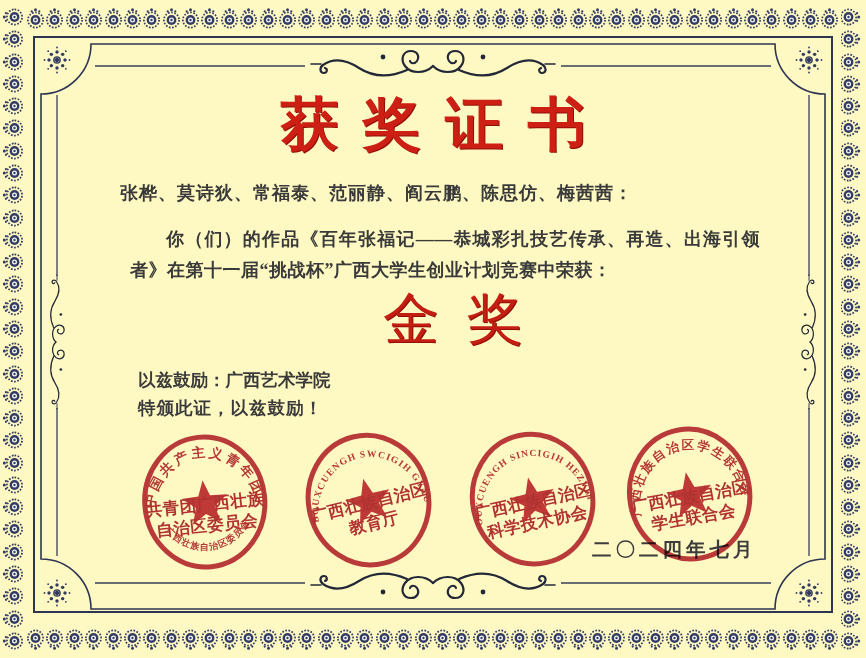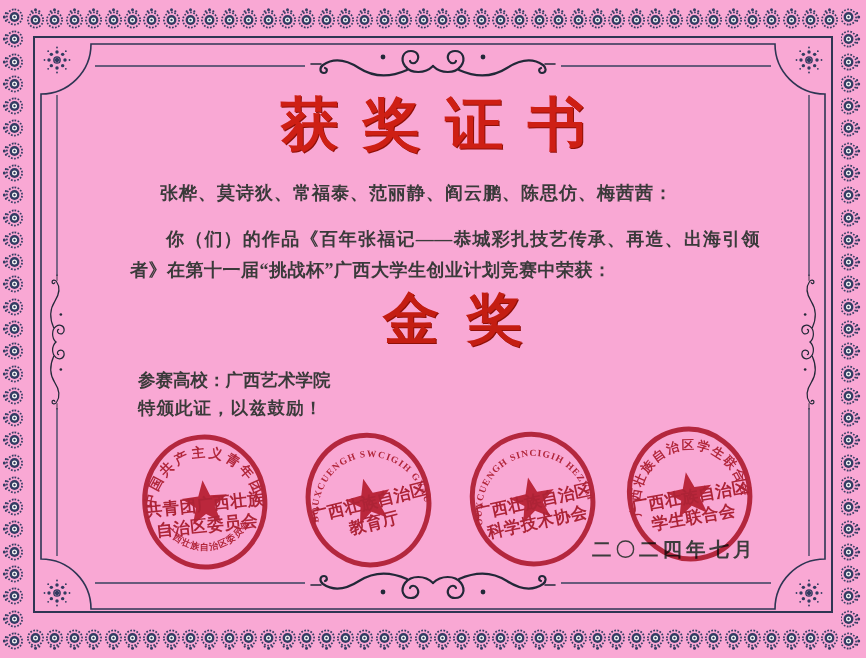--- a/index.html
+++ b/index.html
@@ -1,38 +1,38 @@
 <!DOCTYPE html>
 <html><head>
 <meta charset="utf-8">
 <style>
   html,body{margin:0;padding:0;width:866px;height:658px;overflow:hidden;
     font-family:"Liberation Serif","DejaVu Serif",serif;background:#e9ebe4;}
-  .certificate{position:relative;width:866px;height:658px;background:#f9a8d4;}
+  .certificate{position:relative;width:866px;height:658px;background:#fef9c3;}
   
   .band{position:absolute;display:flex;justify-content:space-between;overflow:hidden;}
   .band-top{top:7px;left:26px;right:26px;height:22px;}
   .band-bottom{bottom:7px;left:26px;right:26px;height:22px;}
   .band-left{left:3px;top:6px;bottom:6px;width:22px;flex-direction:column;}
   .band-right{right:3px;top:6px;bottom:6px;width:22px;flex-direction:column;}
   .band-bottom svg{transform:rotate(180deg);}
   .band-left svg{transform:rotate(-90deg);}
   .band-right svg{transform:rotate(90deg);}
   .frame-svg{position:absolute;left:0;top:0;}
   
   .title{position:absolute;top:86px;left:0;right:0;text-align:center;
     font-size:58px;font-weight:700;color:#ce1f14;letter-spacing:.42em;
     text-indent:.42em;text-shadow:1px 1px 0 #8f1008;}
   .recipients{position:absolute;left:120px;top:181px;font-size:18px;
-    color:#3a3a3a;font-weight:600;letter-spacing:1px;margin-left:40px;}
+    color:#3a3a3a;font-weight:600;letter-spacing:1px;}
   .body-text{position:absolute;left:120px;top:214px;width:630px;margin:10px;
     font-size:18px;line-height:31px;color:#3a3a3a;font-weight:600;
     text-indent:2em;text-align:justify;letter-spacing:.5px;}
   .award{position:absolute;top:282px;left:0;right:0;text-align:center;
-    font-size:56px;font-weight:700;color:#c41d12;letter-spacing:.5em;
+    font-size:56px;font-weight:400;color:#c41d12;letter-spacing:.5em;
     text-indent:.5em;text-shadow:1px 1px 0 #8f1008;margin-left:40px;}
   .info-row{position:absolute;left:138px;right:118px;top:368px;display:flex;
     justify-content:space-between;font-size:17.5px;color:#3a3a3a;font-weight:600;}
   .closing{position:absolute;left:138px;top:396px;font-size:17.5px;
     color:#3a3a3a;font-weight:600;letter-spacing:1px;}
   .date{position:absolute;left:592px;top:536px;font-size:19.5px;color:#3c3c3c;
     font-weight:600;letter-spacing:4px;}
   
   .seal{position:absolute;mix-blend-mode:multiply;opacity:.93;}
   .seal svg{overflow:visible;}
@@ -1515,21 +1515,21 @@
     <use href="#flourish" transform="translate(433,585) scale(1,-1)"></use>
     <use href="#flourish" transform="translate(57,342) rotate(90) scale(0.55)"></use>
     <use href="#flourish" transform="translate(809,342) rotate(-90) scale(0.55)"></use>
   </svg>
 
   <div class="title">获奖证书</div>
   <div class="recipients">张桦、莫诗狄、常福泰、范丽静、阎云鹏、陈思仿、梅茜茜：</div>
   <p class="body-text">你（们）的作品《百年张福记——恭城彩扎技艺传承、再造、出海引领者》在第十一届“挑战杯”广西大学生创业计划竞赛中荣获：</p>
   <div class="award">金奖</div>
   <div class="info-row">
-    <span>参赛高校：广西艺术学院</span>
+    <span>以兹鼓励：广西艺术学院</span>
   </div>
   <div class="closing">特颁此证，以兹鼓励！</div>
   <div class="date">二〇二四年七月</div>
 
   <div class="seal seal-1">
     <svg width="140" height="148" viewBox="0 0 140 148">
       <ellipse cx="70" cy="74" rx="60" ry="65" fill="none" stroke="#b42c3c" stroke-width="5"></ellipse>
       <path id="arc-t1" d="M 18,86 A 52,57 0 1 1 122,86" fill="none"></path>
       <path id="arc-b1" d="M 24,92 A 52,56 0 0 0 116,92" fill="none"></path>
       <path fill="#bb2c3a" d="M70,52 L75.9,67.9 L92.8,68.6 L79.5,79.1 L84.1,95.4 L70,86 L55.9,95.4 L60.5,79.1 L47.2,68.6 L64.1,67.9 Z"></path>

